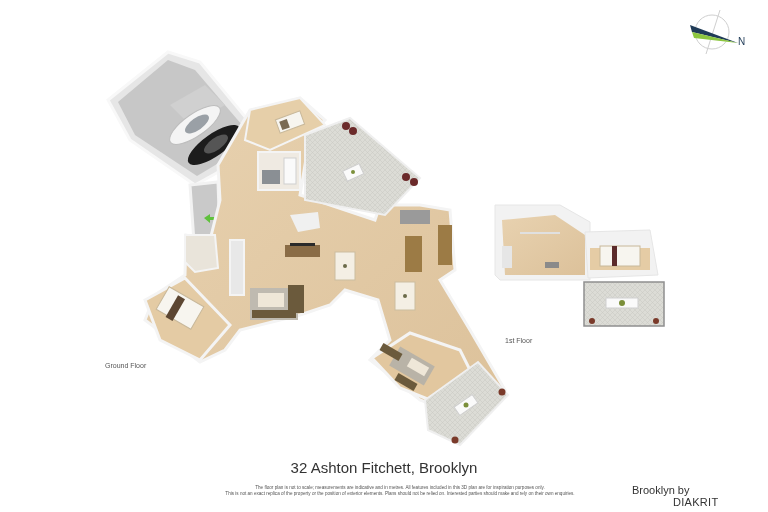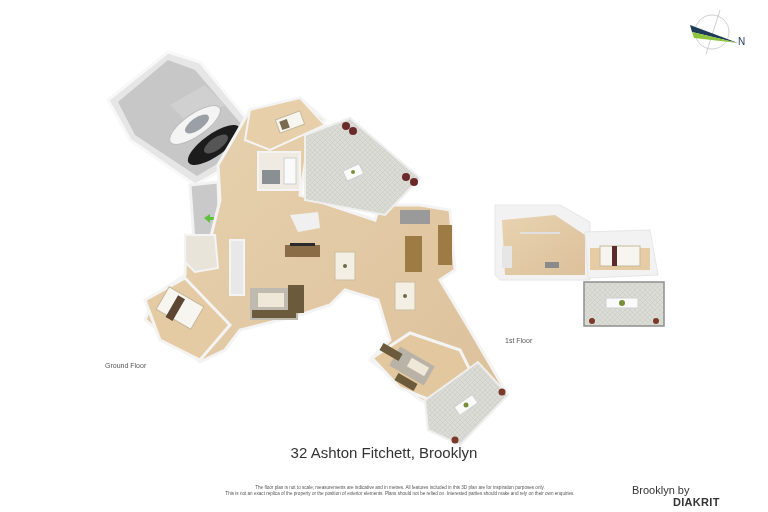--- a/index.html
+++ b/index.html
@@ -1,22 +1,22 @@
 <!DOCTYPE html>
 <html><head>
 <meta charset="utf-8">
 <style>
   html,body{margin:0;padding:0;background:#ffffff;}
   body{width:768px;height:512px;position:relative;overflow:hidden;font-family:"Liberation Sans",sans-serif;}
   .plan{position:absolute;left:0;top:0;width:768px;height:512px;}
   .label{position:absolute;color:#555;font-size:7px;font-family:"Liberation Sans",sans-serif;}
-  .title{position:absolute;left:0;width:768px;top:444px;text-align:center;font-size:15px;color:#333;font-family:"Liberation Sans",sans-serif;}
+  .title{position:absolute;left:0;width:768px;top:459px;text-align:center;font-size:15px;color:#333;font-family:"Liberation Sans",sans-serif;}
   .disclaimer{position:absolute;left:180px;width:440px;top:485px;text-align:center;font-size:4.6px;line-height:6px;color:#555;font-family:"Liberation Sans",sans-serif;}
   .produced{position:absolute;left:632px;top:484px;font-size:11px;color:#333;font-family:"Liberation Sans",sans-serif;}
-  .produced b{font-weight:bold;letter-spacing:0.3px;padding-left:41px;}
+  .produced b{font-weight:normal;letter-spacing:0.3px;padding-left:41px;}
   .compass{position:absolute;left:680px;top:8px;width:80px;height:50px;}
   .compass-n{position:absolute;left:738px;top:36px;font-size:10px;color:#1f3b57;font-family:"Liberation Sans",sans-serif;}
 </style>
 </head>
 <body>
 
 <svg class="compass" viewBox="0 0 80 50">
   <circle cx="32" cy="24" r="17" fill="none" stroke="#cfcfcf" stroke-width="1"></circle>
   <line x1="40" y1="2" x2="26" y2="46" stroke="#cfcfcf" stroke-width="1"></line>
   <polygon points="10,17 58,35 12,24" fill="#1f3b57"></polygon>

